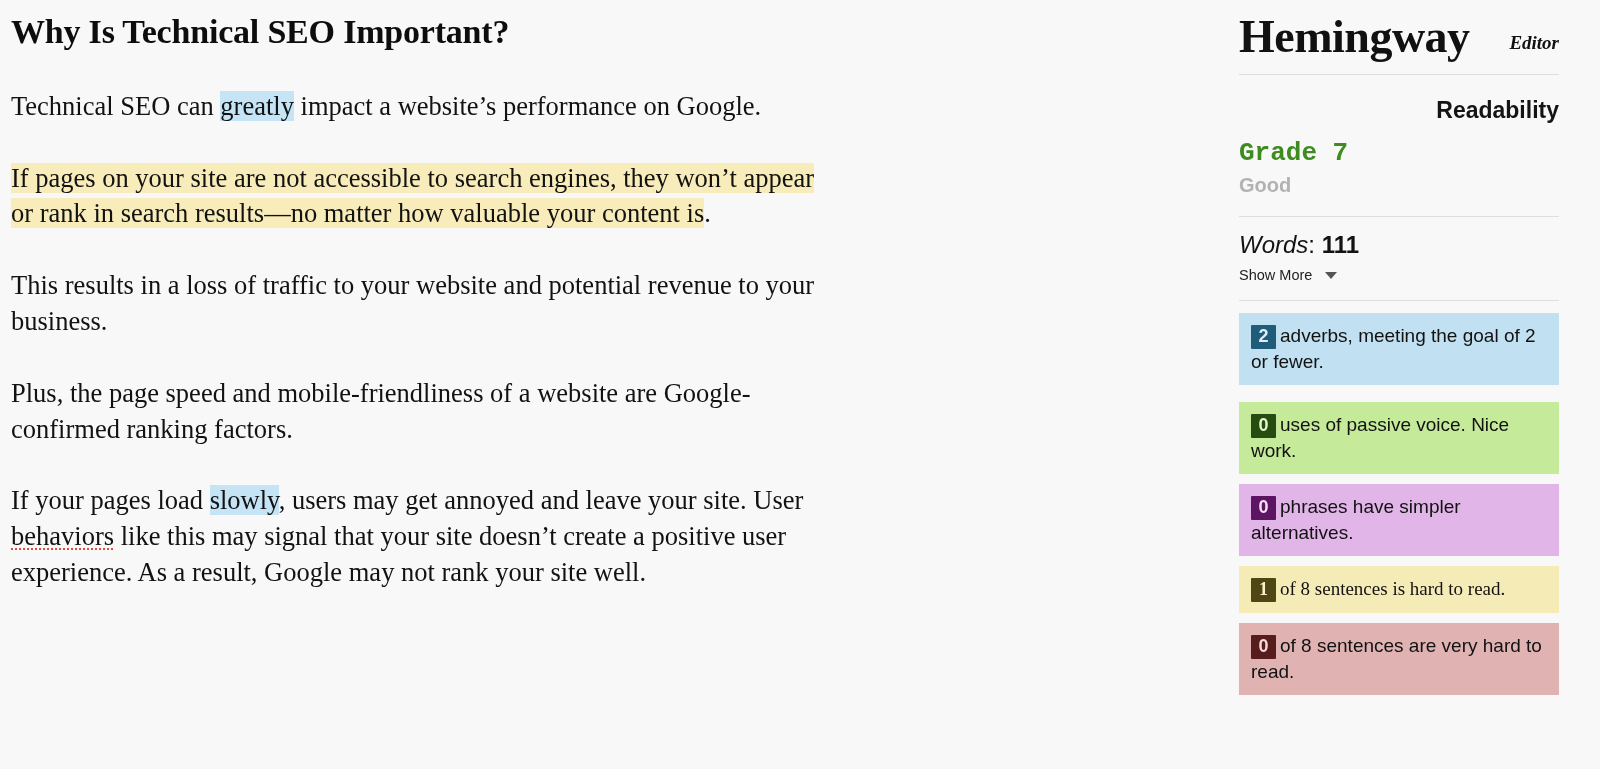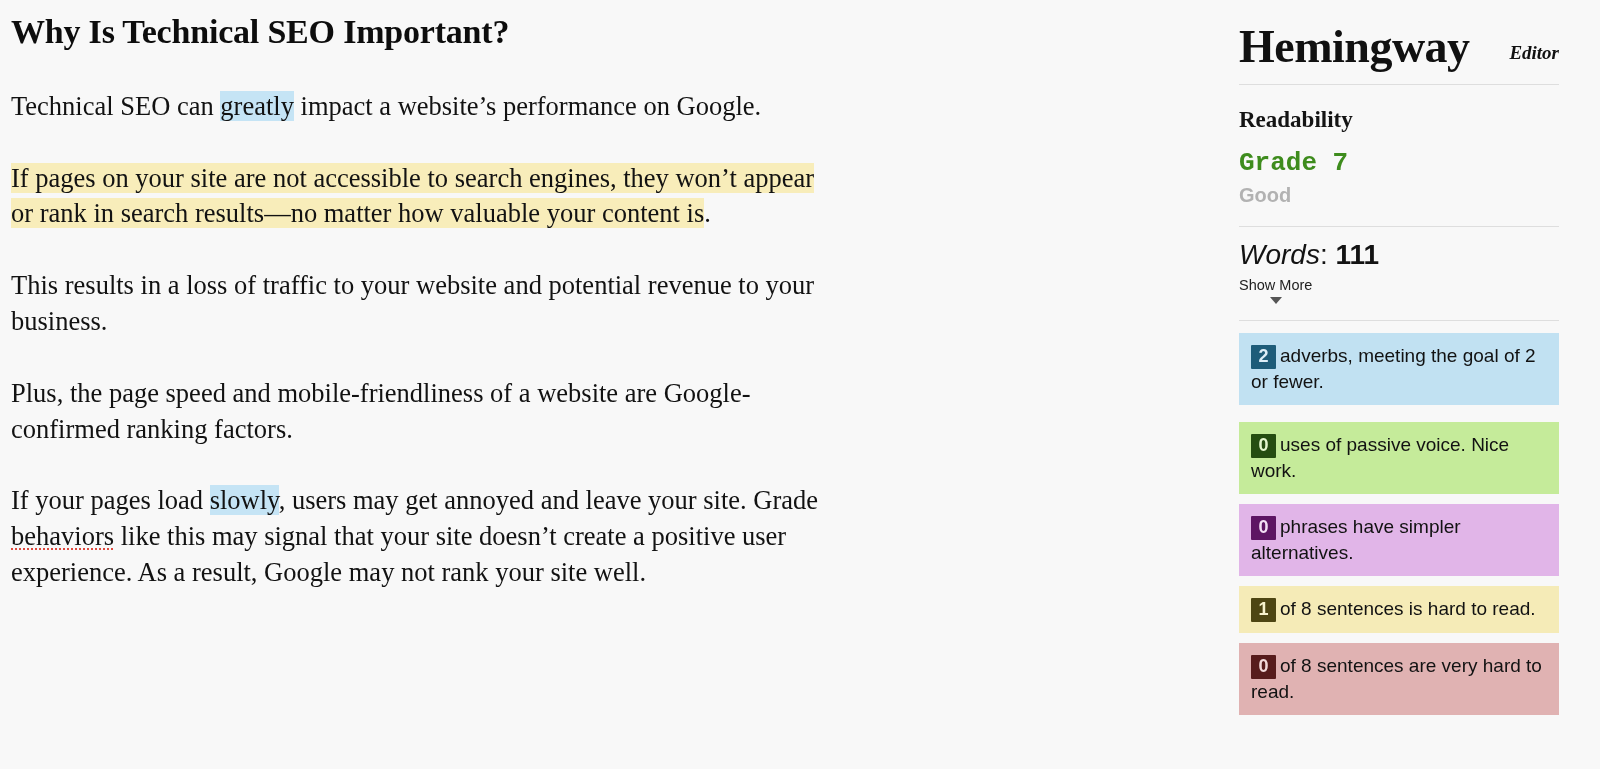--- a/index.html
+++ b/index.html
@@ -75,21 +75,21 @@
     text-decoration-thickness: 2px;
     text-underline-offset: 3px;
   }
 
   
   .sidebar {
     width: 368px;
     height: 769px;
     background: #f8f8f8;
     box-sizing: border-box;
-    padding: 16px 41px 0 7px;
+    padding: 6px 41px 0 7px;
     overflow: hidden;
   }
   .logo-wrap {
     height: 68px;
     position: relative;
     padding-top: 6px;
     box-sizing: border-box;
   }
   .logo-main {
     font-family: "Liberation Serif", serif;
@@ -114,26 +114,27 @@
   .divider {
     border: 0;
     border-top: 1px solid #dedede;
     margin: 0;
     height: 0;
   }
   .sec-readability {
     padding-top: 21px;
   }
   .readability-title {
-    font-family: Liberation Serif, serif;
+    font-family: Liberation Sans, sans-serif;
     font-size: 23px;
     font-weight: bold;
     color: #141414;
     line-height: 28px;
     margin: 0;
+    text-align: right;
   }
   .grade {
     font-family: Liberation Mono, monospace;
     font-size: 26px;
     font-weight: bold;
     line-height: 32px;
     margin-top: 13px;
     color: #3e8c1d;
   }
   .grade-desc {
@@ -144,42 +145,41 @@
     line-height: 25px;
     margin-top: 4px;
     margin-bottom: 18px;
   }
   .sec-words {
     padding-top: 16px;
     padding-bottom: 16px;
   }
   .words-line {
     font-family: "Liberation Sans", sans-serif;
-    font-size: 28px;
+    font-size: 24px;
     color: #131313;
     line-height: 24px;
   }
   .words-label {
     font-style: italic;
   }
   .words-count {
     font-weight: bold;
   }
   .show-more {
     margin-top: 9px;
     font-family: "Liberation Sans", sans-serif;
     font-size: 14.5px;
     color: #222222;
     line-height: 18px;
     display: inline-flex;
     align-items: center;
-    gap: 3px;
+    gap: 13px;
     cursor: pointer;
     user-select: none;
-    flex-direction: column;
   }
   .caret {
     display: inline-block;
     width: 0;
     height: 0;
     border-left: 6px solid transparent;
     border-right: 6px solid transparent;
     border-top: 7px solid #555555;
   }
 
@@ -206,21 +206,21 @@
     line-height: 21px;
     vertical-align: baseline;
     border-radius: 1px;
   }
   .card-adverbs   { background: #c1e1f2; }
   .card-adverbs .num   { background: #1e5c79; color: #ddeef8; }
   .card-passive   { background: #c5eb9a; margin-top: 17px; }
   .card-passive .num   { background: #254d11; color: #e3f5cd; }
   .card-qualifier { background: #e1b5e8; }
   .card-qualifier .num { background: #5d1563; color: #f3dff5; }
-  .card-hard      { background: #f5ebb7; }
+  .card-hard      { background: #f5ebb7; font-family: Liberation Serif, serif; }
   .card-hard .num      { background: #4e4613; color: #f7f2cd; }
   .card-veryhard  { background: #e0b2b2; }
   .card-veryhard .num  { background: #571c1c; color: #f2d9d9; }
 </style>
 </head>
 <body>
 
 <div class="app">
 
   <div class="editor-pane">
@@ -248,21 +248,21 @@
 
       <div class="sp-2"></div>
 
       <p>
         <span>Plus, the page speed and mobile-friendliness of a website are Google-confirmed ranking factors.</span>
       </p>
 
       <div class="sp-2"></div>
 
       <p>
-        <span>If your pages load </span><span class="hl-adverb">slowly</span><span>, users may get annoyed and leave your site. Grade </span><span class="misspelled">behaviors</span><span> like this may signal that your site doesn’t create a positive user experience. As a result, Google may not rank your site well.</span>
+        <span>If your pages load </span><span class="hl-adverb">slowly</span><span>, users may get annoyed and leave your site. User </span><span class="misspelled">behaviors</span><span> like this may signal that your site doesn’t create a positive user experience. As a result, Google may not rank your site well.</span>
       </p>
 
     </div>
   </div>
 
   <div class="sidebar">
 
     <div class="logo-wrap">
       <span class="logo-main">Hemingway</span>
       <span class="logo-sub">Editor</span>

